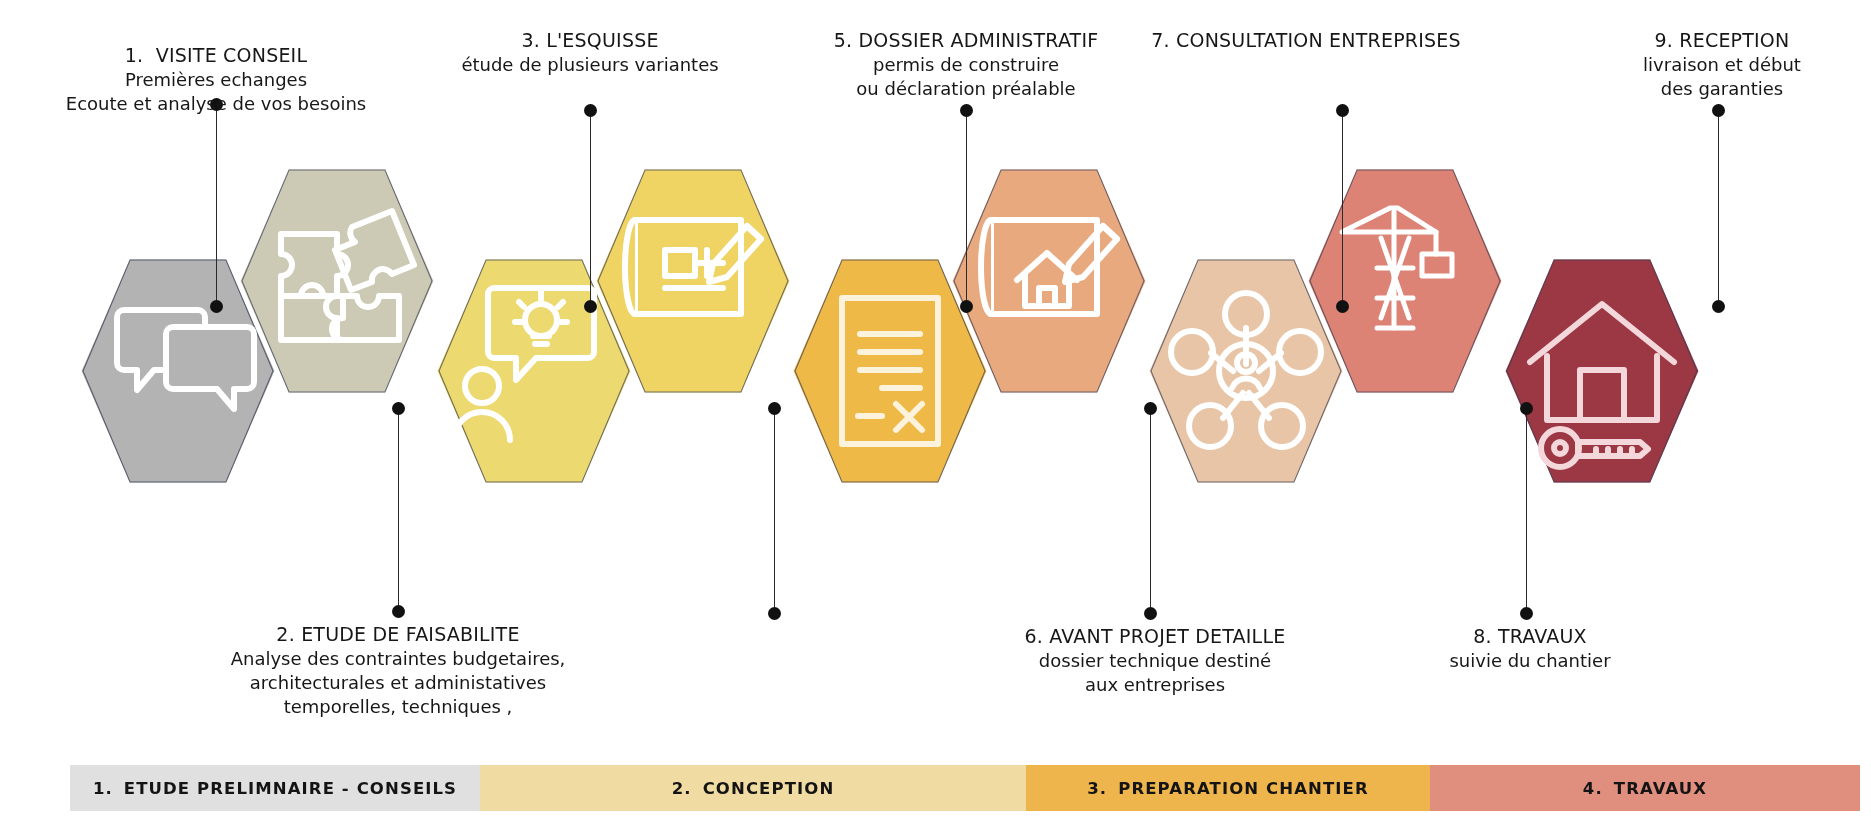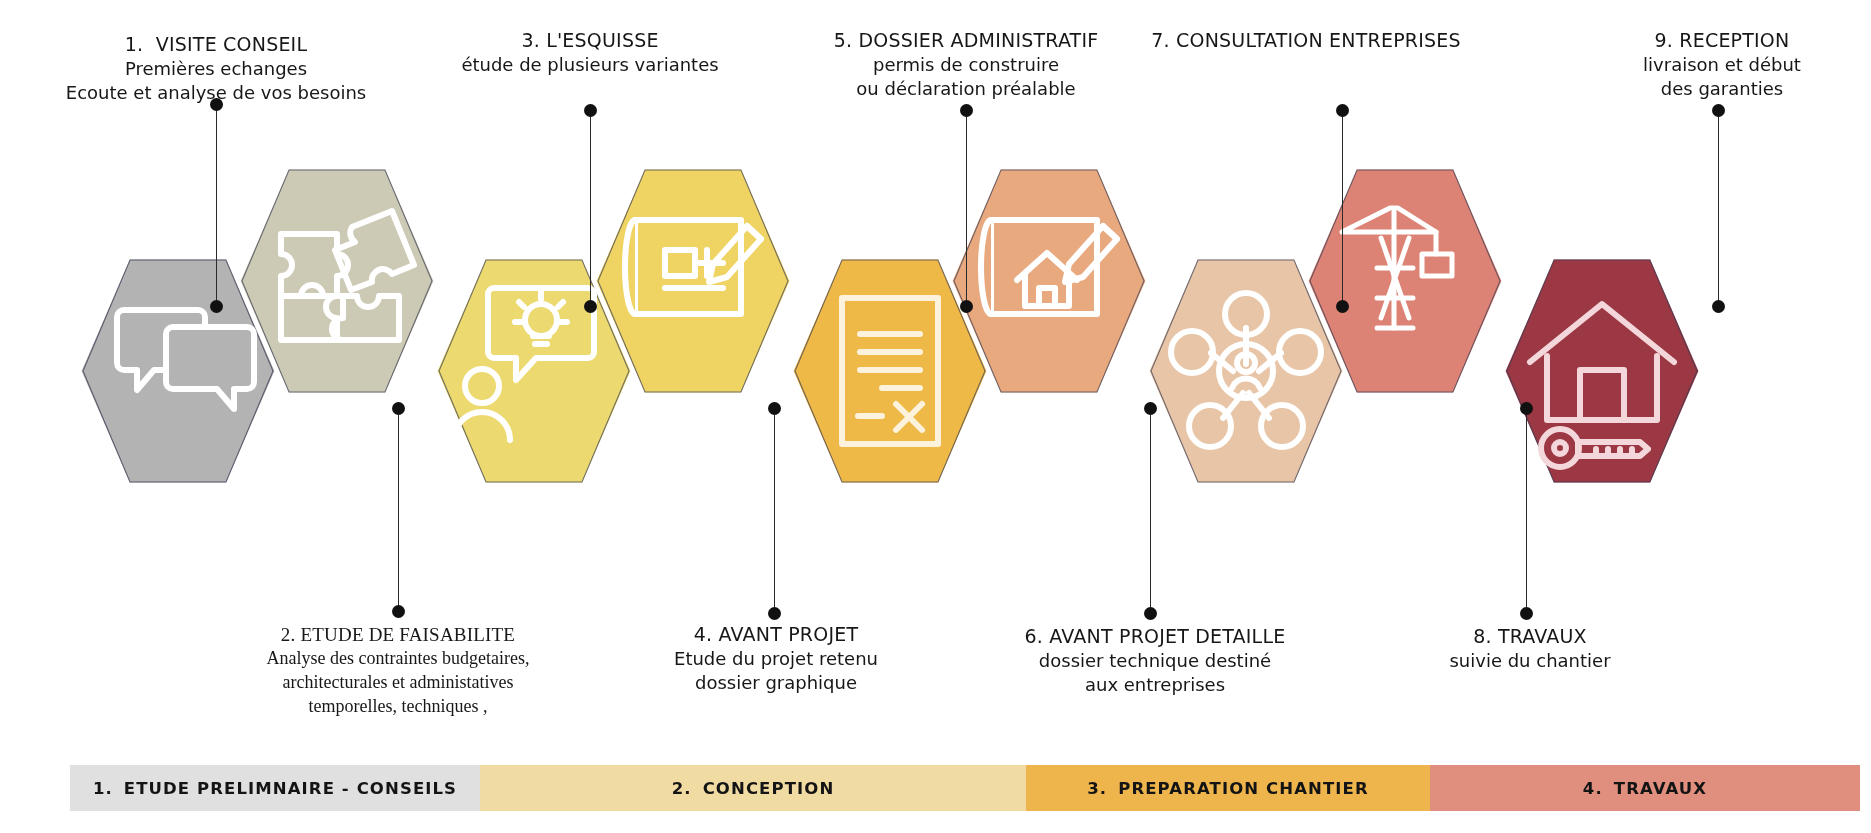--- a/index.html
+++ b/index.html
@@ -217,21 +217,21 @@
   <div class="dot" style="left:1336px;top:300px;"></div>
 
   <div class="conn" style="left:1526px;top:402px;height:212px;"></div>
   <div class="dot" style="left:1520px;top:402px;"></div>
   <div class="dot" style="left:1520px;top:607px;"></div>
 
   <div class="conn" style="left:1718px;top:104px;height:208px;"></div>
   <div class="dot" style="left:1712px;top:104px;"></div>
   <div class="dot" style="left:1712px;top:300px;"></div>
 
-  <div class="label" style="left:216px;top:32px;transform:translateX(-50%);">
+  <div class="label" style="left:216px;top:43px;transform:translateX(-50%);">
     <div class="ttl">
       <span>1.</span>&nbsp;&nbsp;<span>VISITE CONSEIL</span>
     </div>
     <div class="sub">Premières echanges</div>
     <div class="sub">Ecoute et analyse de vos besoins</div>
   </div>
 
   <div class="label" style="left:590px;top:28px;transform:translateX(-50%);">
     <div class="ttl">
       <span>3.</span>&nbsp;<span>L'ESQUISSE</span>
@@ -254,36 +254,29 @@
   </div>
 
   <div class="label" style="left:1722px;top:28px;transform:translateX(-50%);">
     <div class="ttl">
       <span>9.</span>&nbsp;<span>RECEPTION</span>
     </div>
     <div class="sub">livraison et début</div>
     <div class="sub">des garanties</div>
   </div>
 
-  <div class="label" style="left:398px;top:622px;transform:translateX(-50%);font-family:Liberation Serif, serif;">
+  <div class="label" style="left:398px;top:622px;transform:translateX(-50%);">
     <div class="ttl">
       <span>2.</span>&nbsp;<span>ETUDE DE FAISABILITE</span>
     </div>
     <div class="sub">Analyse des contraintes budgetaires,</div>
     <div class="sub">architecturales et administatives</div>
     <div class="sub">temporelles, techniques ,</div>
   </div>
 
-  <div class="label" style="left:776px;top:622px;transform:translateX(-50%);">
-    <div class="ttl">
-      <span>4.</span>&nbsp;<span>AVANT PROJET</span>
-    </div>
-    <div class="sub">Etude du projet retenu</div>
-    <div class="sub">dossier graphique</div>
-  </div>
 
   <div class="label" style="left:1155px;top:624px;transform:translateX(-50%);">
     <div class="ttl">
       <span>6.</span>&nbsp;<span>AVANT PROJET DETAILLE</span>
     </div>
     <div class="sub">dossier technique destiné</div>
     <div class="sub">aux entreprises</div>
   </div>
 
   <div class="label" style="left:1530px;top:624px;transform:translateX(-50%);">

